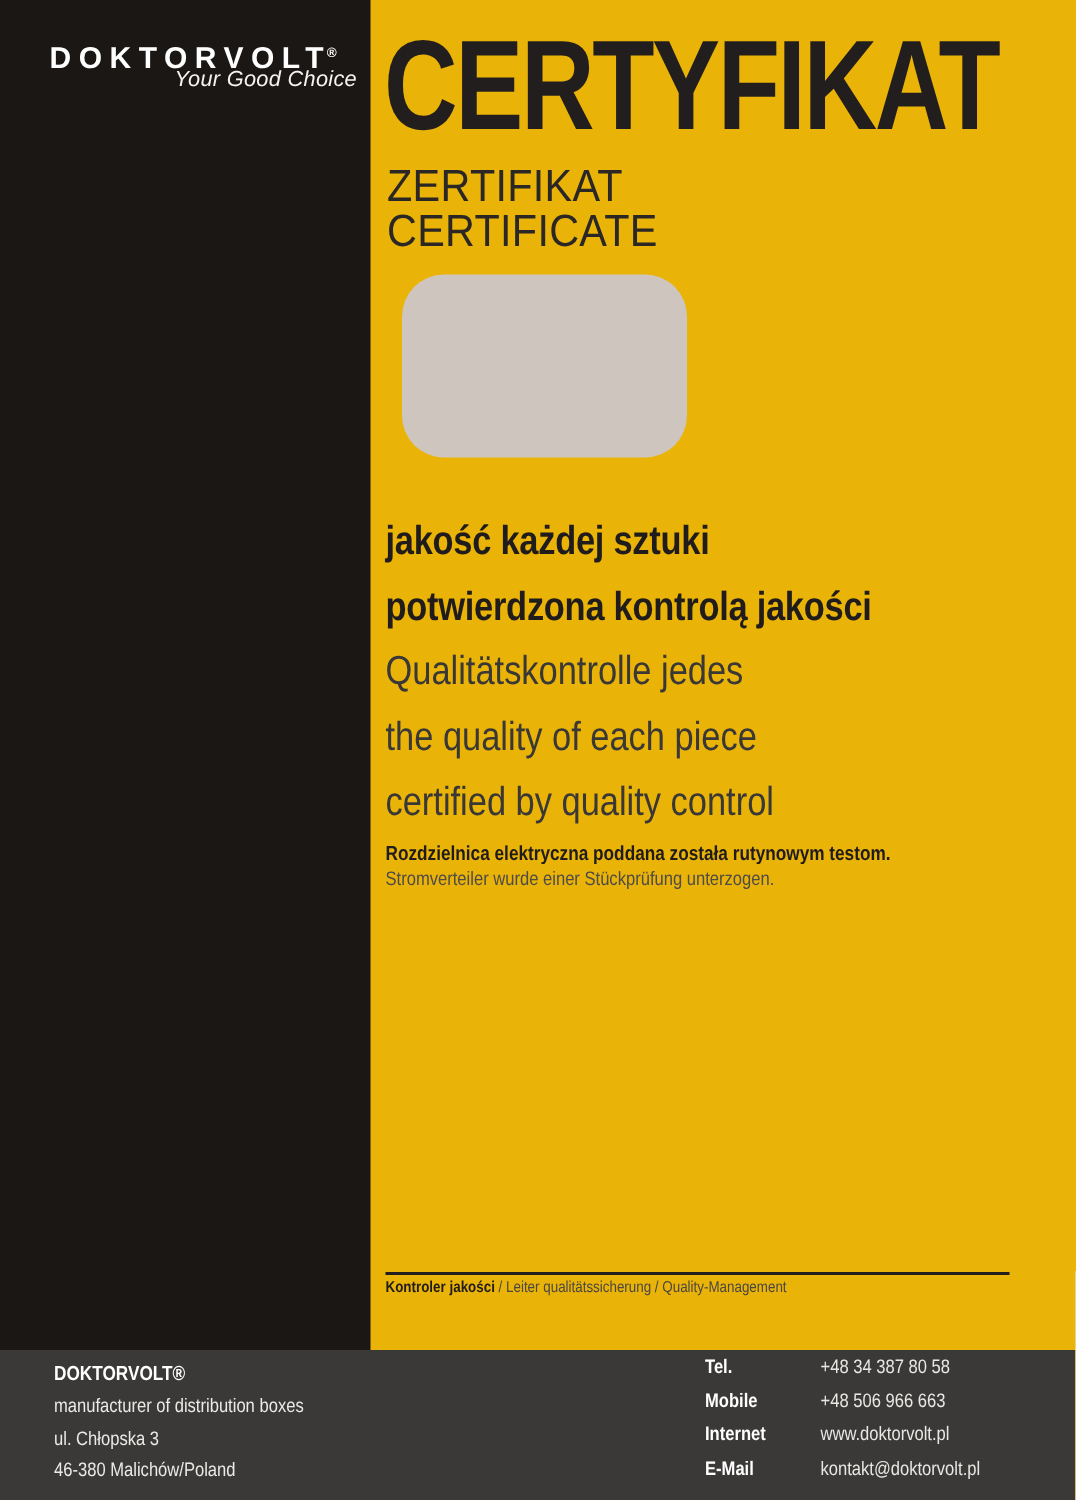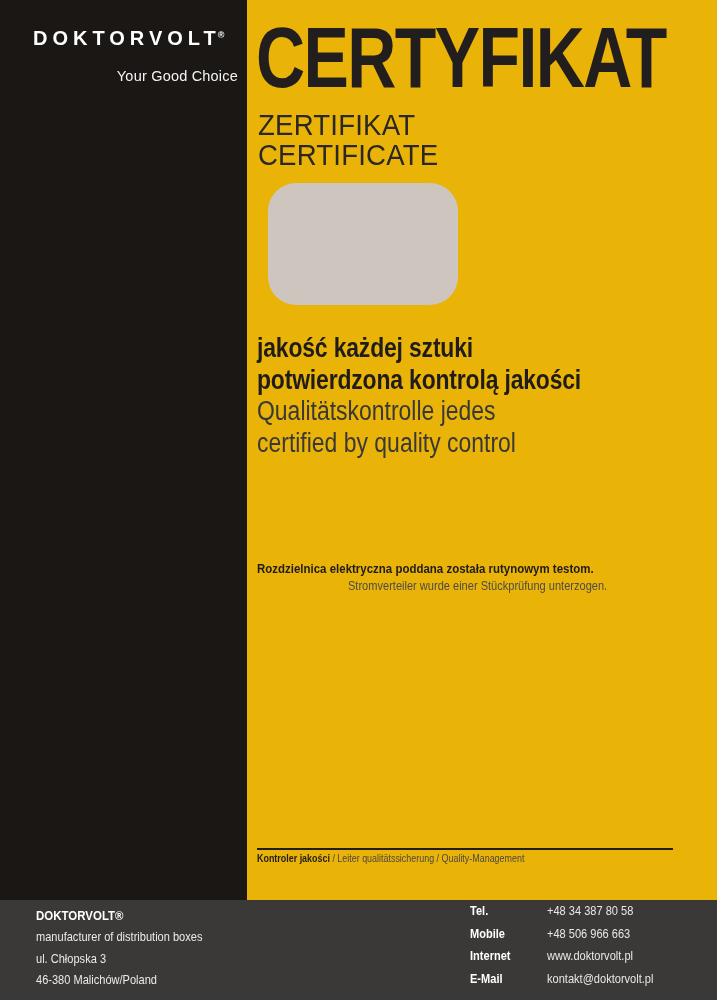--- a/index.html
+++ b/index.html
@@ -16,45 +16,45 @@
   .cx92 { transform:scaleX(0.92); }
 
   
   .sidebar {
     position:absolute; left:0; top:0; width:247px; height:900px;
     background:#1b1715;
   }
   .logo { position:absolute; left:33px; top:27px; width:205px; color:#ffffff; }
   .logo-word { font-weight:bold; font-size:20px; line-height:16px; letter-spacing:5px; white-space:nowrap; }
   .logo-reg { font-size:9px; letter-spacing:0; vertical-align:7px; margin-left:-3px; }
-  .logo-tagline { text-align:right; font-size:14.5px; line-height:13px; letter-spacing:0.2px; color:#f4f4f4;margin-top:24px; }
+  .logo-tagline { text-align:right; font-style:italic; font-size:14.5px; line-height:13px; letter-spacing:0.2px; color:#f4f4f4; }
 
   
   .title {
     position:absolute; left:256px; top:15px; margin:0;
     font-size:85px; line-height:85px; font-weight:bold; letter-spacing:-2px;
     color:#221e1d;
   }
   .subtitle { position:absolute; left:258px; font-size:30px; line-height:33px; color:#2a2725; letter-spacing:0.2px; }
   .sub-de { top:108px; }
   .sub-en { top:138px; }
 
   
   .stamp {
     position:absolute; left:268px; top:183px; width:190px; height:122px;
     background:#cec5bf; border-radius:28px;
   }
 
   
   .statement { position:absolute; left:257px; top:333px; }
-  .st-ln { font-size:27px; line-height:31.5px; color:#3a3836; }
+  .st-ln { font-size:27px; line-height:31.5px; color:#3a3836;margin-top:12px; }
   .st-ln.bold { font-weight:bold; color:#201c1b; letter-spacing:-0.2px; }
 
   
-  .note { position:absolute; left:257px; top:560px;text-align:right; }
+  .note { position:absolute; left:257px; top:560px; }
   .nt-ln { font-size:13px; line-height:17px; color:#4e4b48; }
   .nt-ln.bold { font-size:13.5px; font-weight:bold; color:#201c1b; }
 
   
   .sig { position:absolute; left:257px; top:848px; width:416px; }
   .sig-rule { height:2px; background:#221e1d; }
   .sig-caption { margin-top:2px; font-size:10.5px; line-height:13px; color:#4a4744; }
   .sig-caption b { color:#201c1b; }
 
   
@@ -85,20 +85,21 @@
   <h1 class="title"><span class="cx80">CERTYFIKAT</span></h1>
   <div class="subtitle sub-de"><span class="cx92">ZERTIFIKAT</span></div>
   <div class="subtitle sub-en"><span class="cx92">CERTIFICATE</span></div>
 
   <div class="stamp"></div>
 
   <div class="statement">
     <div class="st-ln bold"><span class="cx85">jakość każdej sztuki</span></div>
     <div class="st-ln bold"><span class="cx85">potwierdzona kontrolą jakości</span></div>
     <div class="st-ln"><span class="cx85">Qualitätskontrolle jedes</span></div>
+    <div class="st-ln"><span class="cx85">the quality of each piece</span></div>
     <div class="st-ln"><span class="cx85">certified by quality control</span></div>
   </div>
 
   <div class="note">
     <div class="nt-ln bold"><span class="cx85">Rozdzielnica elektryczna poddana została rutynowym testom.</span></div>
     <div class="nt-ln"><span class="cx85">Stromverteiler wurde einer Stückprüfung unterzogen.</span></div>
   </div>
 
   <div class="sig">
     <div class="sig-rule"></div>

